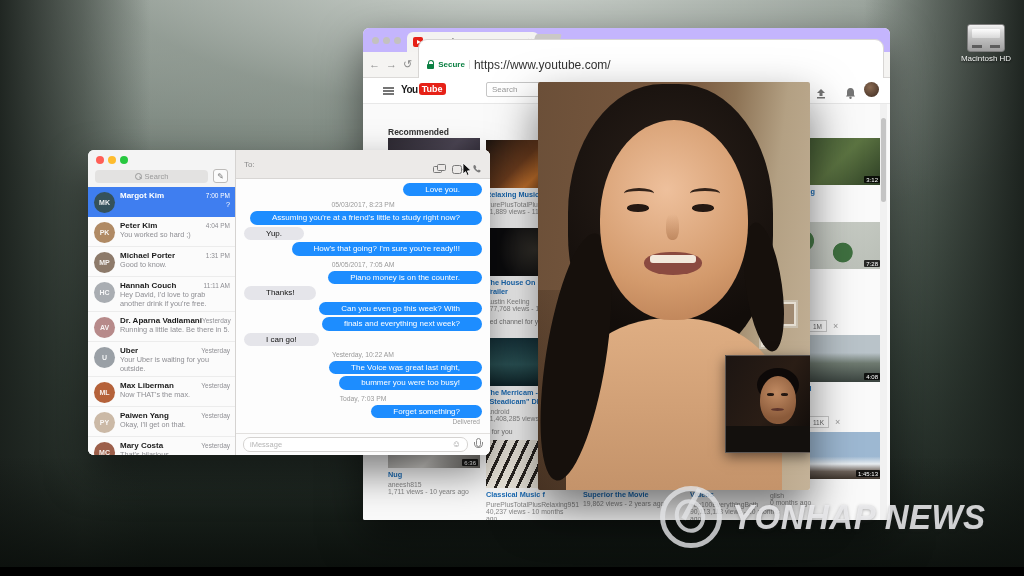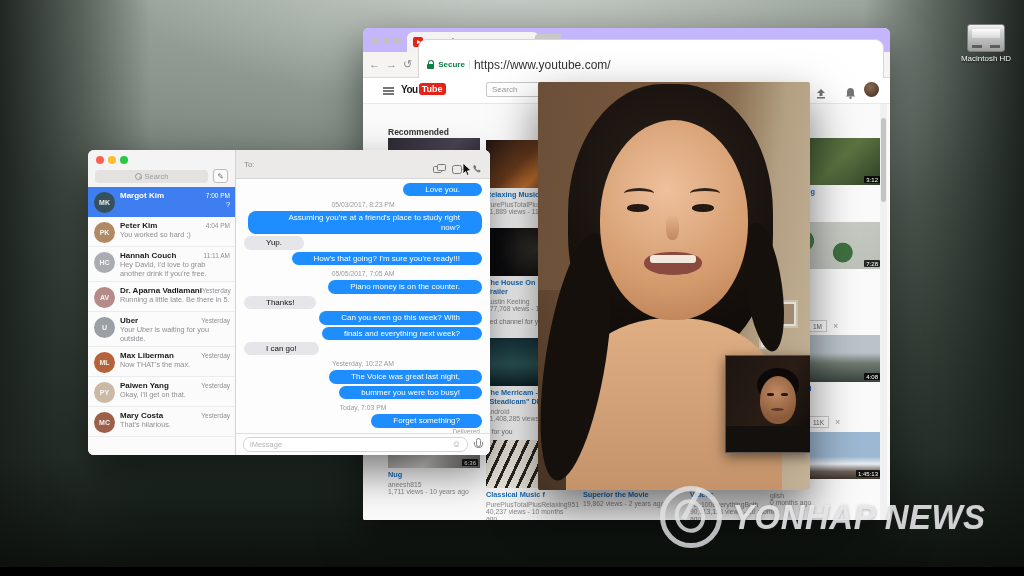--- a/index.html
+++ b/index.html
@@ -541,20 +541,30 @@
             <span class="avatar" style="background: rgb(176, 138, 100);">PK</span>
             <div class="conv-main">
               <div class="conv-top">
                 <span class="cname">Peter Kim</span>
                 <span class="ctime">4:04 PM</span>
               </div>
               <div class="cprev">You worked so hard ;)</div>
             </div>
           </div>
 
+          <div class="conv">
+            <span class="avatar" style="background: rgb(141, 122, 106);">MP</span>
+            <div class="conv-main">
+              <div class="conv-top">
+                <span class="cname">Michael Porter</span>
+                <span class="ctime">1:31 PM</span>
+              </div>
+              <div class="cprev">Good to know.</div>
+            </div>
+          </div>
 
           <div class="conv">
             <span class="avatar" style="background: rgb(169, 173, 178);">HC</span>
             <div class="conv-main">
               <div class="conv-top">
                 <span class="cname">Hannah Couch</span>
                 <span class="ctime">11:11 AM</span>
               </div>
               <div class="cprev">Hey David, I'd love to grab another drink if you're free.</div>
             </div>
@@ -647,21 +657,21 @@
 
           <div class="mrow sent">
             <span class="mtext">Love you.</span>
           </div>
 
           <div class="mrow ts">
             <span class="mtext">05/03/2017, 8:23 PM</span>
           </div>
 
           <div class="mrow sent">
-            <span class="mtext">Assuming you're at a friend's place to study right now?</span>
+            <span class="mtext">Assuming you're at a friend's little to study right now?</span>
           </div>
 
           <div class="mrow received">
             <span class="mtext">Yup.</span>
           </div>
 
           <div class="mrow sent">
             <span class="mtext">How's that going? I'm sure you're ready!!!</span>
           </div>
 

